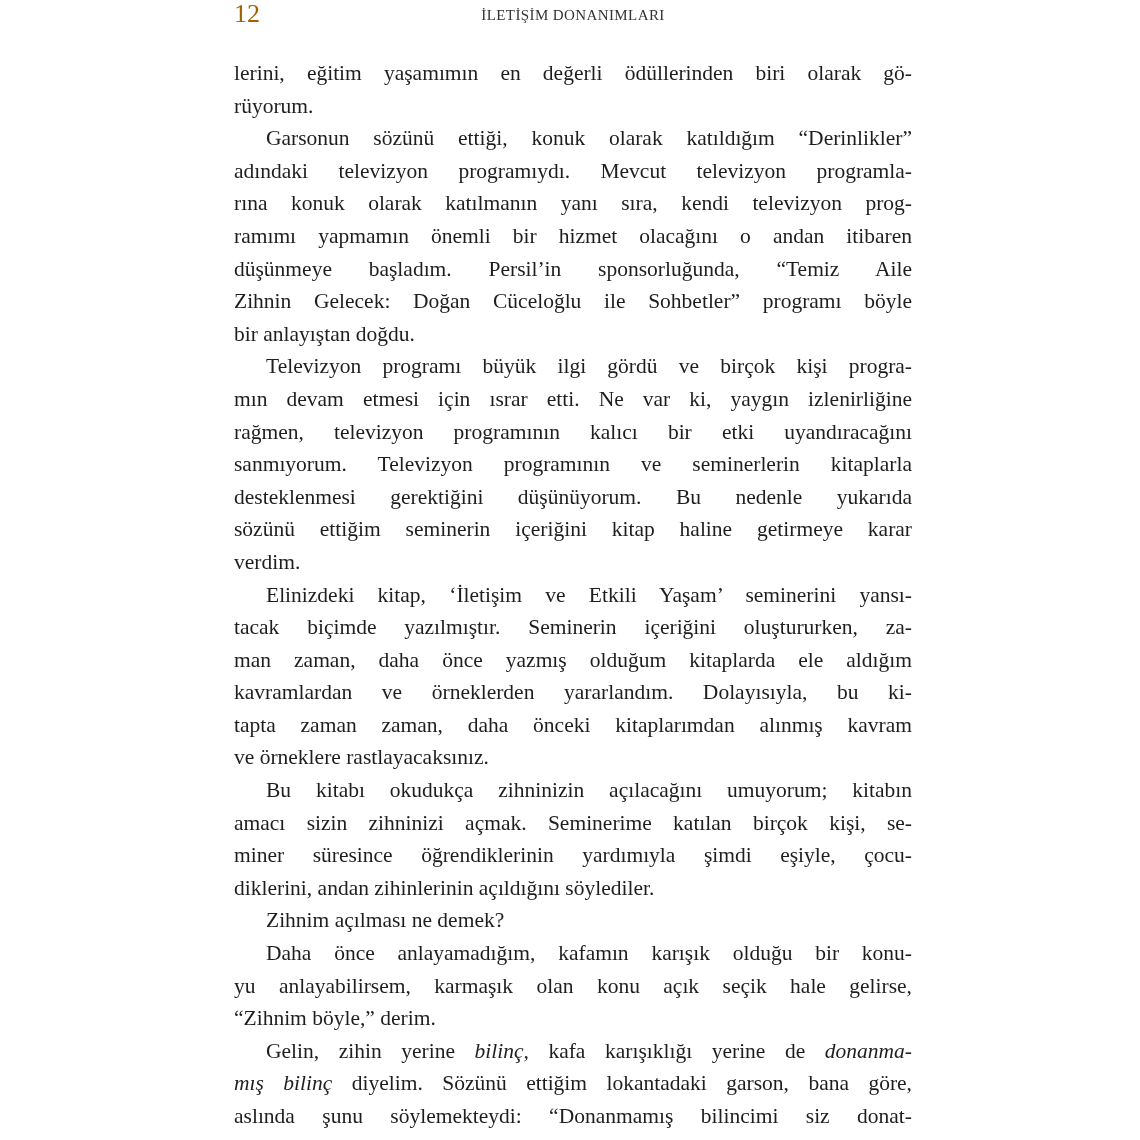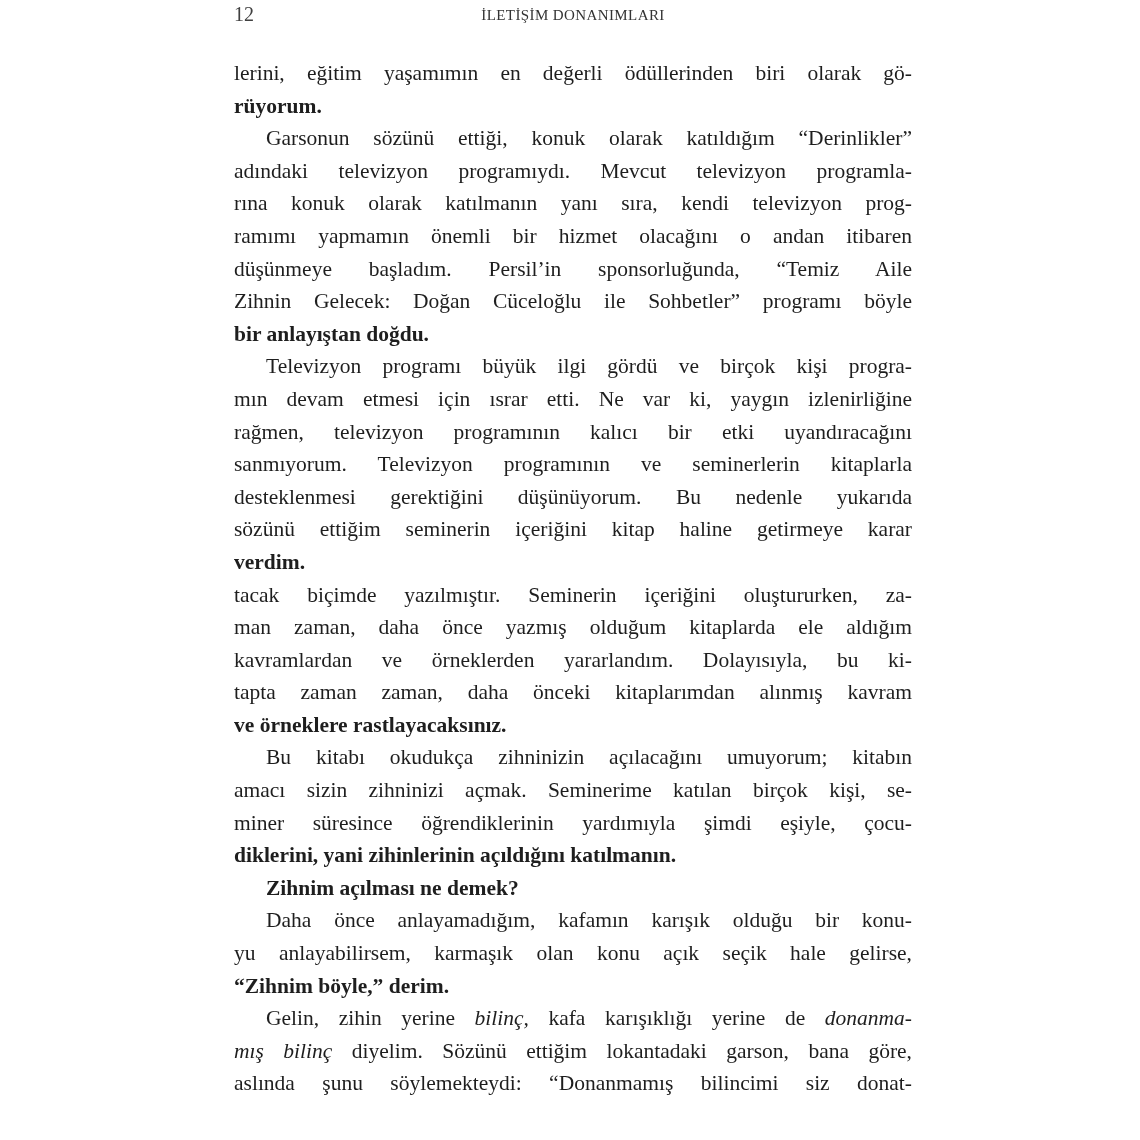--- a/index.html
+++ b/index.html
@@ -4,35 +4,35 @@
 <style>
   html, body { margin: 0; padding: 0; background: #ffffff; }
   body { width: 1140px; height: 1140px; overflow: hidden; position: relative; }
   .page {
     position: absolute; left: 0; top: 0; width: 1140px; height: 1140px;
     background: #ffffff; color: #1e1e1e;
     font-family: "Liberation Serif", "DejaVu Serif", serif;
   }
   .page-number {
     position: absolute; left: 234px; top: 0px;
-    font-size: 20px; line-height: 28px; color: #404040;
+    font-size: 26px; line-height: 28px; color: #a16207;
   }
   .running-header {
     position: absolute; left: 234px; width: 678px; top: 4px; text-align: center;
     font-size: 15px; line-height: 22px; letter-spacing: 0.4px; color: #333;
   }
   .body {
     position: absolute; left: 234px; top: 57px; width: 678px;
   }
   .line {
     display: block; height: 32.6px; line-height: 32.6px;
     font-size: 21.5px; white-space: nowrap;
     text-align: justify; text-align-last: justify;
   }
-  .line.last { text-align-last: left; font-weight: bold; }
+  .line.last { text-align-last: left; }
   .line.indent { text-indent: 32px; }
   .line i { font-style: italic; font-family: Liberation Serif, serif; }
 </style>
 </head>
 <body>
 
 <div class="page">
   <div class="page-number">12</div>
   <div class="running-header">İLETİŞİM DONANIMLARI</div>
 
@@ -47,29 +47,30 @@
         <div class="line">düşünmeye başladım. Persil’in sponsorluğunda, “Temiz Aile</div>
         <div class="line">Zihnin Gelecek: Doğan Cüceloğlu ile Sohbetler” programı böyle</div>
         <div class="line last">bir anlayıştan doğdu.</div>
         <div class="line indent">Televizyon programı büyük ilgi gördü ve birçok kişi progra-</div>
         <div class="line">mın devam etmesi için ısrar etti. Ne var ki, yaygın izlenirliğine</div>
         <div class="line">rağmen, televizyon programının kalıcı bir etki uyandıracağını</div>
         <div class="line">sanmıyorum. Televizyon programının ve seminerlerin kitaplarla</div>
         <div class="line">desteklenmesi gerektiğini düşünüyorum. Bu nedenle yukarıda</div>
         <div class="line">sözünü ettiğim seminerin içeriğini kitap haline getirmeye karar</div>
         <div class="line last">verdim.</div>
+        <div class="line indent">Elinizdeki kitap, ‘İletişim ve Etkili Yaşam’ seminerini yansı-</div>
         <div class="line">tacak biçimde yazılmıştır. Seminerin içeriğini oluştururken, za-</div>
         <div class="line">man zaman, daha önce yazmış olduğum kitaplarda ele aldığım</div>
         <div class="line">kavramlardan ve örneklerden yararlandım. Dolayısıyla, bu ki-</div>
         <div class="line">tapta zaman zaman, daha önceki kitaplarımdan alınmış kavram</div>
         <div class="line last">ve örneklere rastlayacaksınız.</div>
         <div class="line indent">Bu kitabı okudukça zihninizin açılacağını umuyorum; kitabın</div>
         <div class="line">amacı sizin zihninizi açmak. Seminerime katılan birçok kişi, se-</div>
         <div class="line">miner süresince öğrendiklerinin yardımıyla şimdi eşiyle, çocu-</div>
-        <div class="line last">diklerini, yani zihinlerinin açıldığını katılmanın.</div>
+        <div class="line last">diklerini, andan zihinlerinin açıldığını söylediler.</div>
         <div class="line indent last">Zihnim açılması ne demek?</div>
         <div class="line indent">Daha önce anlayamadığım, kafamın karışık olduğu bir konu-</div>
         <div class="line">yu anlayabilirsem, karmaşık olan konu açık seçik hale gelirse,</div>
         <div class="line last">“Zihnim böyle,” derim.</div>
       </div>
 
     <div class="line indent"><span>Gelin, zihin yerine </span><i>bilinç,</i><span> kafa karışıklığı yerine de </span><i>donanma-</i></div>
     <div class="line"><i>mış bilinç</i><span> diyelim. Sözünü ettiğim lokantadaki garson, bana göre,</span></div>
     <div class="line">aslında şunu söylemekteydi: “Donanmamış bilincimi siz donat-</div>
   </div>

